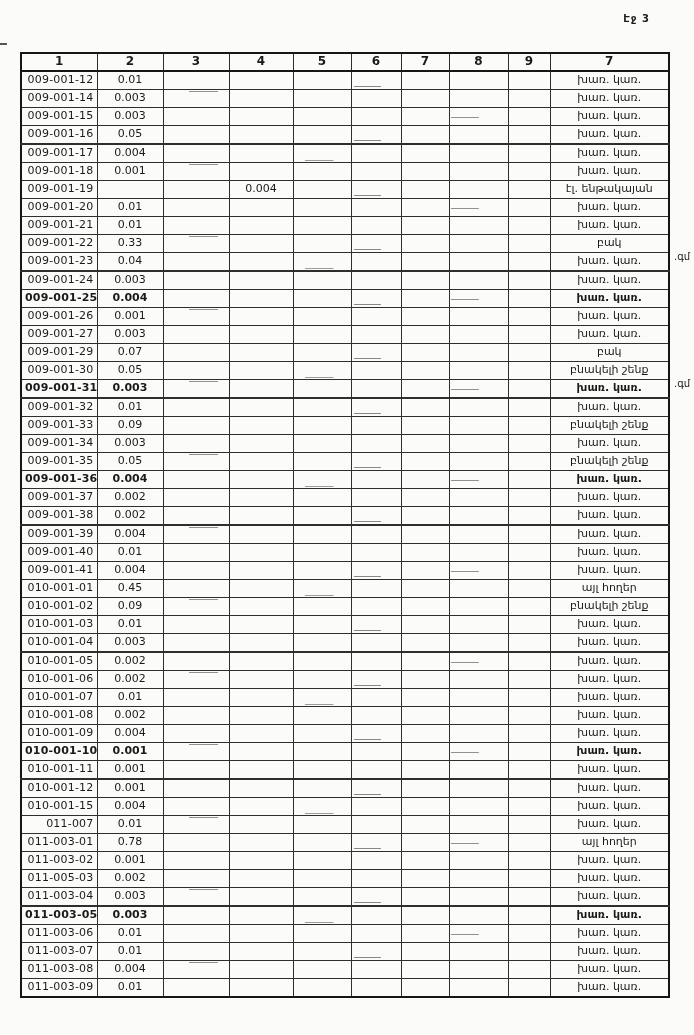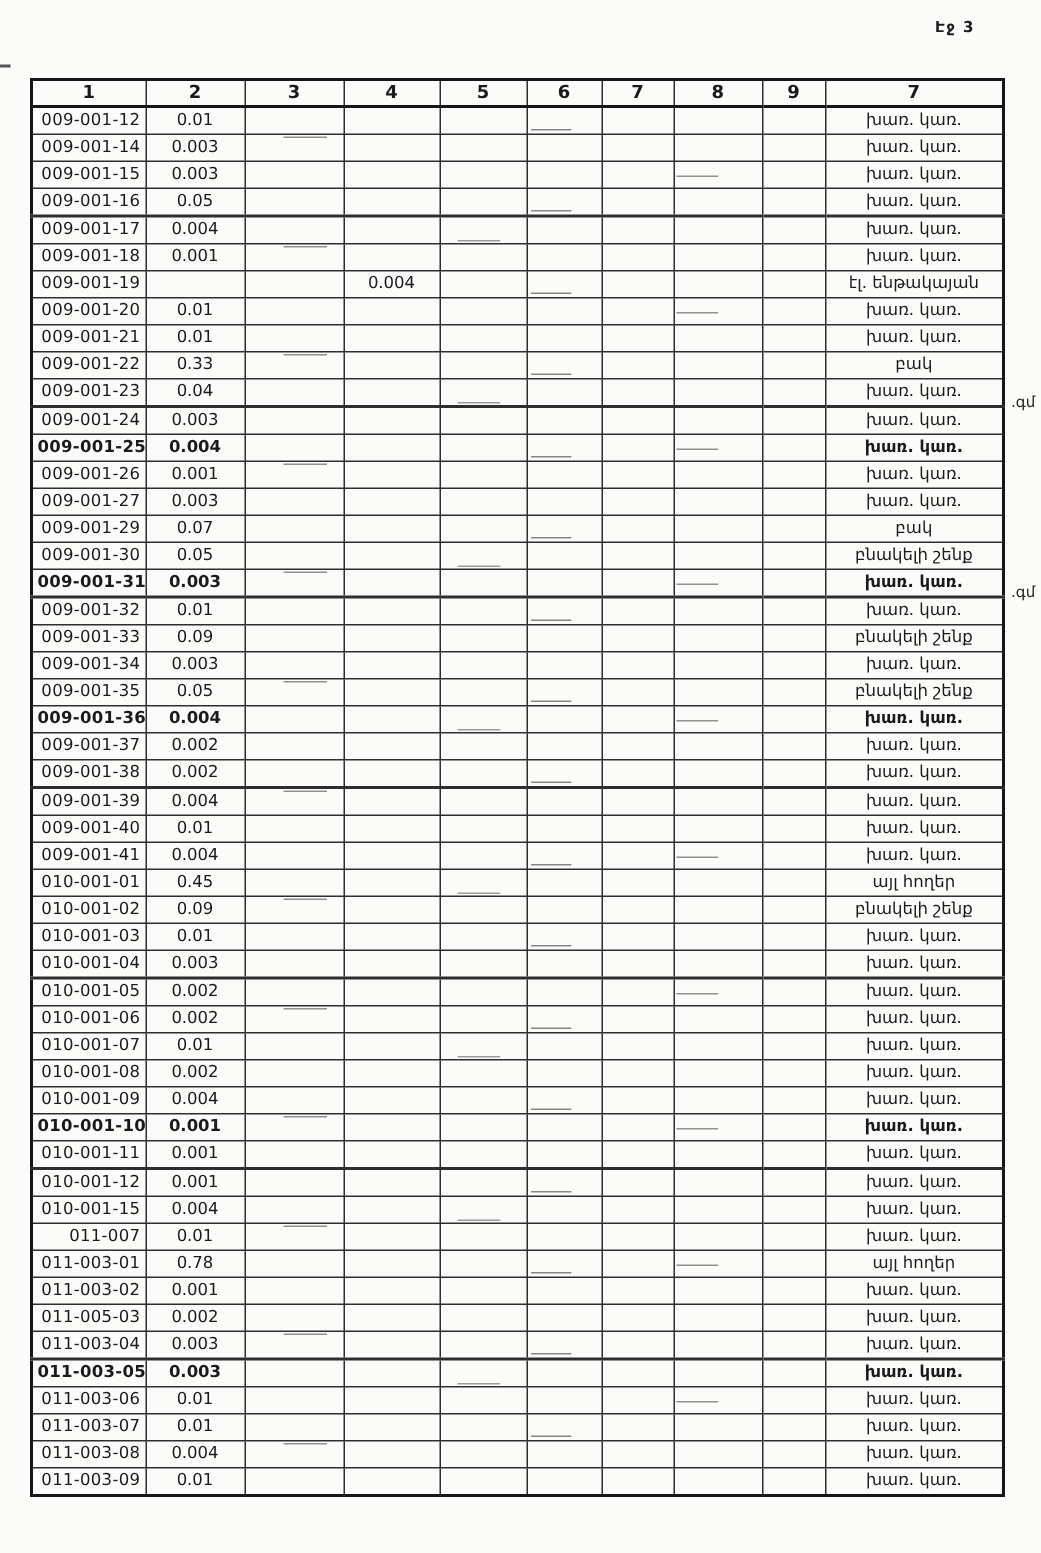--- a/index.html
+++ b/index.html
@@ -46,21 +46,21 @@
   .grid tbody tr:nth-child(18) td,
   .grid tbody tr:nth-child(23) td,
   .grid tbody tr:nth-child(38) td,
   .grid tbody tr:nth-child(47) td,
   .grid tbody tr:nth-child(52) td{font-weight:bold;}
   .grid tbody tr:nth-child(3n+1) td.c6{background:linear-gradient(to right,rgba(40,40,40,.55),rgba(40,40,40,.55)) no-repeat 12% 88%/55% 1px;}
   .grid tbody tr:nth-child(4n+2) td.c3{background:linear-gradient(to right,rgba(40,40,40,.5),rgba(40,40,40,.5)) no-repeat 70% 8%/45% 1px;}
   .grid tbody tr:nth-child(5n+3) td.c8{background:linear-gradient(to right,rgba(40,40,40,.5),rgba(40,40,40,.5)) no-repeat 5% 55%/48% 1px;}
   .grid tbody tr:nth-child(6n+5) td.c5{background:linear-gradient(to right,rgba(40,40,40,.45),rgba(40,40,40,.45)) no-repeat 40% 95%/50% 1px;}
   .margin-note{
-    position:absolute;left:674px;font-size:10px;color:#222;margin-top:12px;
+    position:absolute;left:674px;font-size:10px;color:#222;
   }
   .margin-note.n0{top:251px;}
   .margin-note.n1{top:378px;}
 </style>
 </head>
 <body>
 
 <div class="page-label">Էջ 3</div>
 <div class="scan-dash"></div>
 

